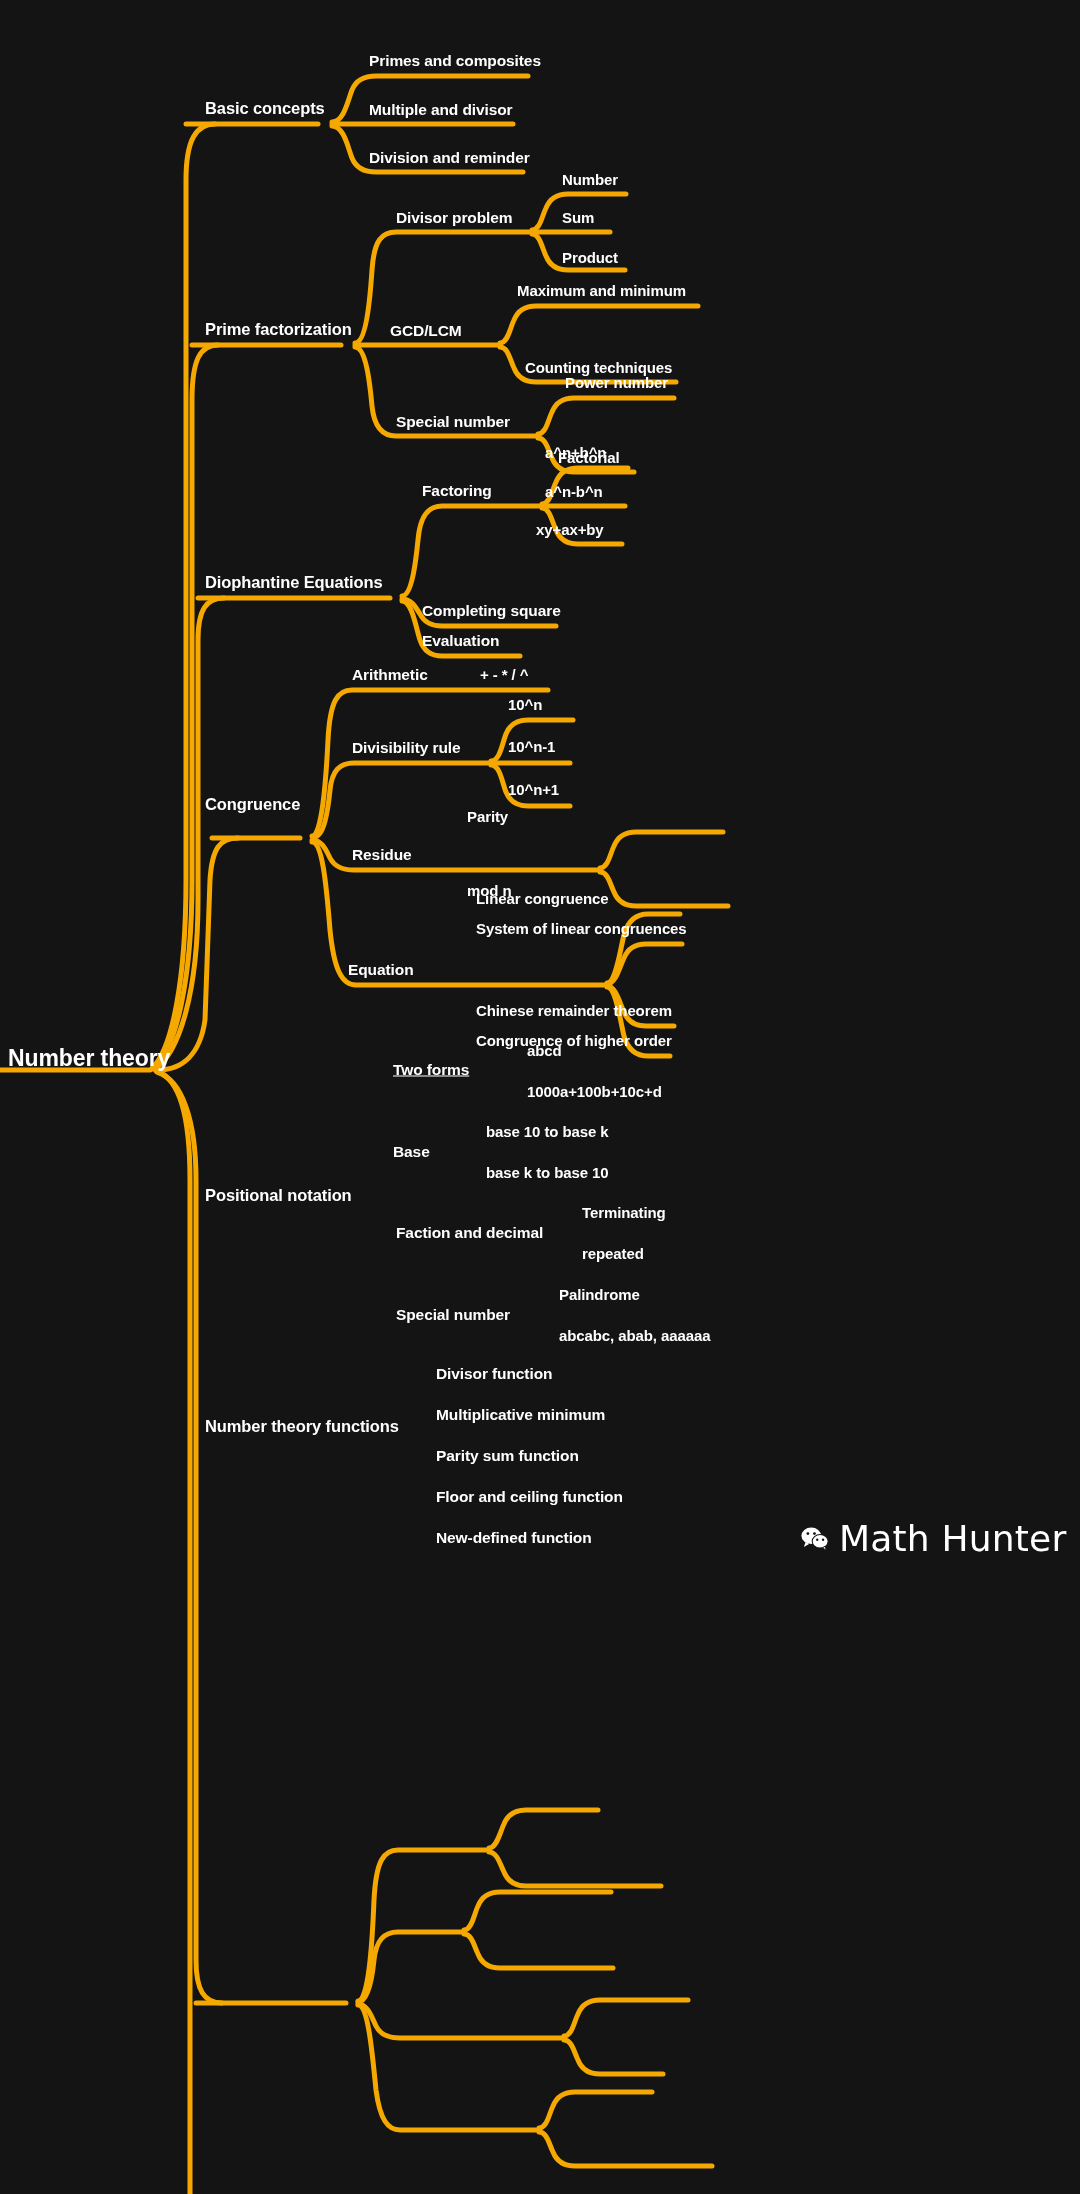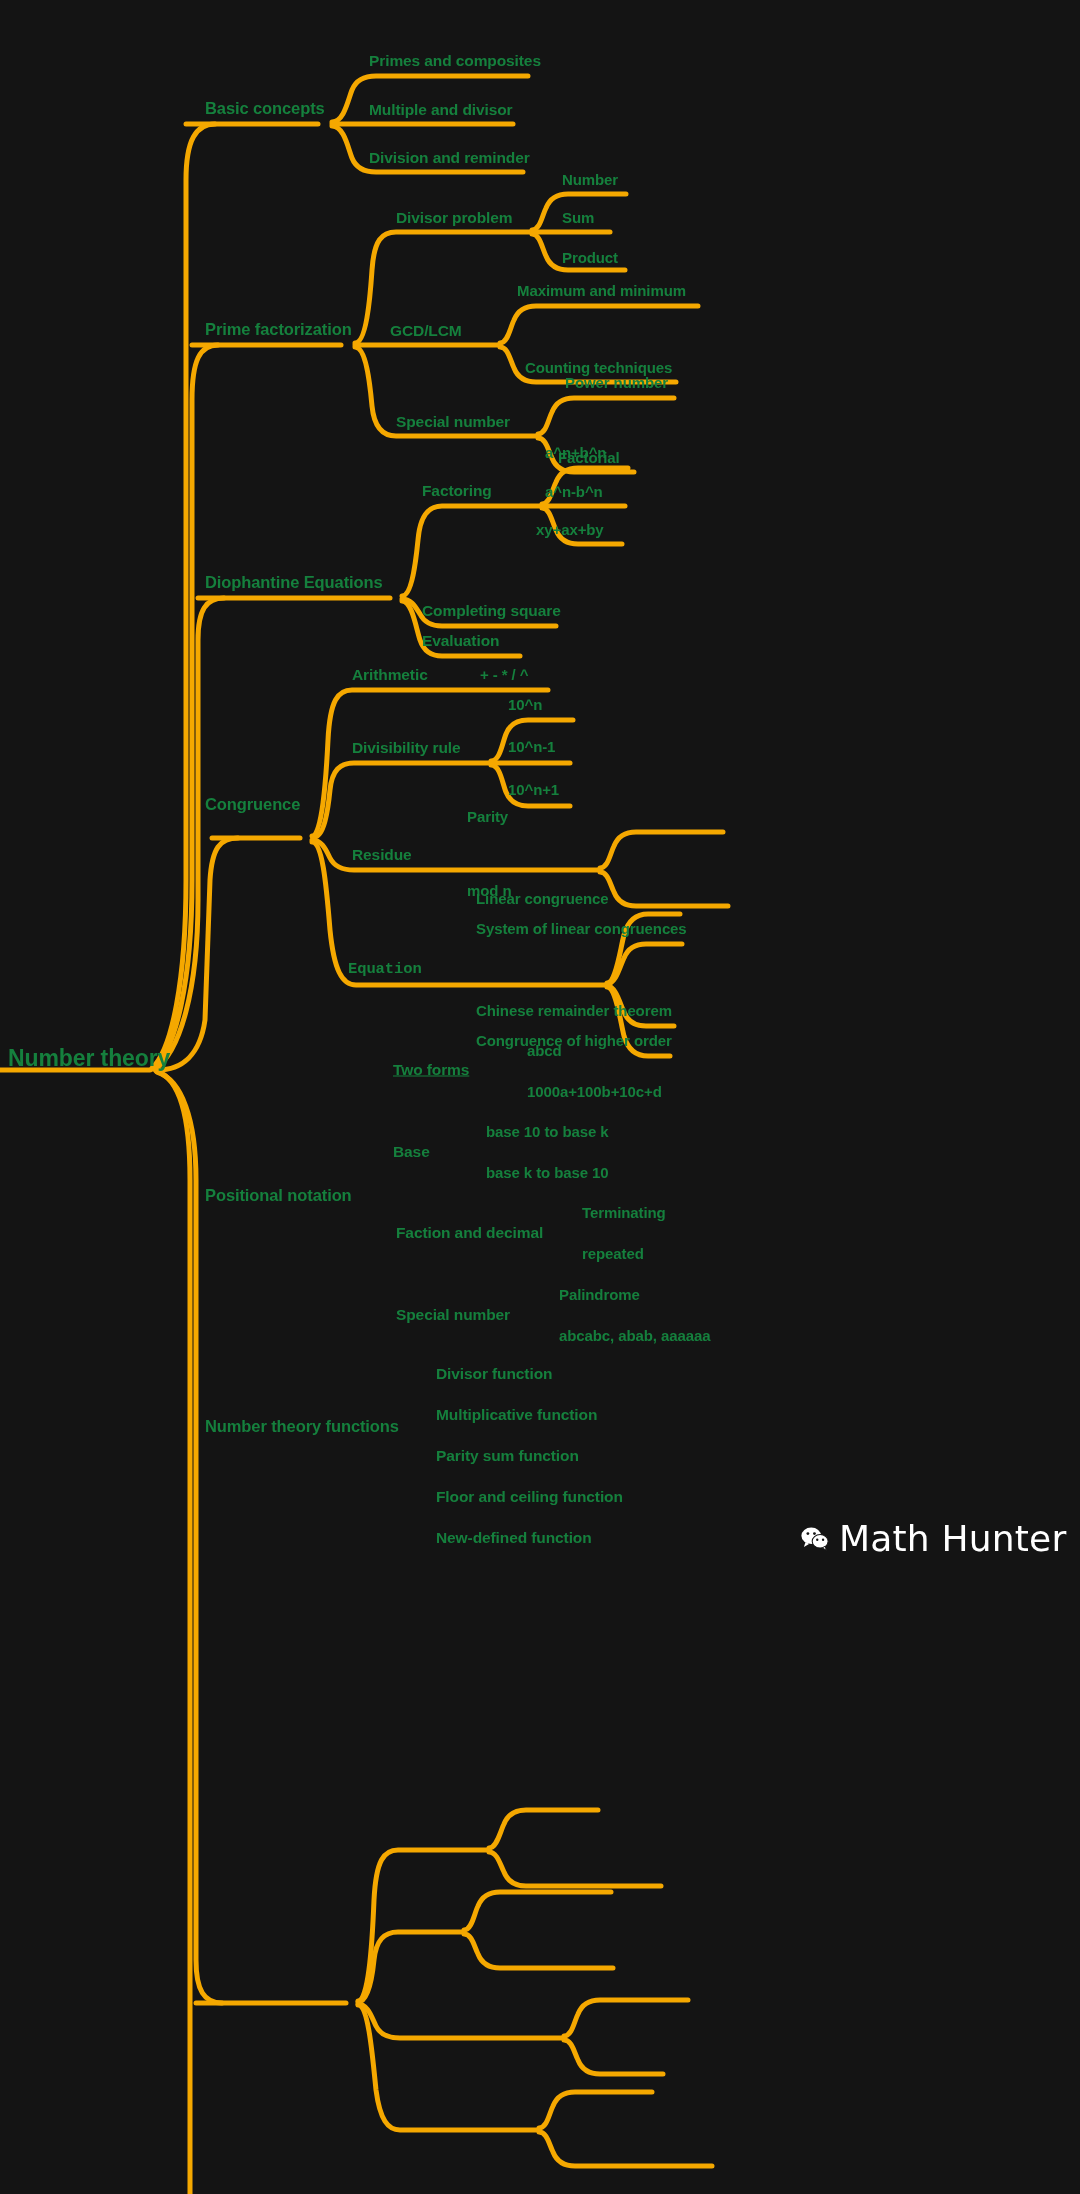--- a/index.html
+++ b/index.html
@@ -22,21 +22,21 @@
   }
   svg#edges {
     position: absolute;
     left: 0; top: 0;
     width: 1080px;
     height: 2194px;
     pointer-events: none;
   }
   .node-label {
     position: absolute;
-    color: #15803d;
+    color: #ffffff;
     font-weight: bold;
     white-space: nowrap;
     line-height: 1;
     transform: translateY(-100%);
     letter-spacing: -0.1px;
   }
   .node-root {
     font-size: 23px;
   }
   .node-l1 {
@@ -196,21 +196,21 @@
   <div class="node-label node-l1" style="left:205px; top:812px;">Congruence</div>
   <div class="node-label node-l2" style="left:352px; top:682px;">Arithmetic</div>
   <div class="node-label node-l3" style="left:480px; top:682px;">+ - * / ^</div>
   <div class="node-label node-l2" style="left:352px; top:755px;">Divisibility rule</div>
   <div class="node-label node-l3" style="left:508px; top:712px;">10^n</div>
   <div class="node-label node-l3" style="left:508px; top:754px;">10^n-1</div>
   <div class="node-label node-l3" style="left:508px; top:797px;">10^n+1</div>
   <div class="node-label node-l2" style="left:352px; top:862px;">Residue</div>
   <div class="node-label node-l3" style="left:467px; top:824px;">Parity</div>
   <div class="node-label node-l3" style="left:467px; top:898px;">mod n</div>
-  <div class="node-label node-l2" style="left:348px; top:977px;font-family:Liberation Mono, monospace;">Equation</div>
+  <div class="node-label node-l2" style="left:348px; top:977px;">Equation</div>
   <div class="node-label node-l3" style="left:476px; top:906px;">Linear congruence</div>
   <div class="node-label node-l3" style="left:476px; top:936px;">System of linear congruences</div>
   <div class="node-label node-l3" style="left:476px; top:1018px;">Chinese remainder theorem</div>
   <div class="node-label node-l3" style="left:476px; top:1048px;">Congruence of higher order</div>
 
   <div class="node-label node-l1" style="left:205px; top:1203px;">Positional notation</div>
   <div class="node-label node-l2" style="left:393px; top:1077px;text-decoration:underline;">Two forms</div>
   <div class="node-label node-l3" style="left:527px; top:1058px;">abcd</div>
   <div class="node-label node-l3" style="left:527px; top:1099px;">1000a+100b+10c+d</div>
   <div class="node-label node-l2" style="left:393px; top:1159px;">Base</div>
@@ -218,21 +218,21 @@
   <div class="node-label node-l3" style="left:486px; top:1180px;">base k to base 10</div>
   <div class="node-label node-l2" style="left:396px; top:1240px;">Faction and decimal</div>
   <div class="node-label node-l3" style="left:582px; top:1220px;">Terminating</div>
   <div class="node-label node-l3" style="left:582px; top:1261px;">repeated</div>
   <div class="node-label node-l2" style="left:396px; top:1322px;">Special number</div>
   <div class="node-label node-l3" style="left:559px; top:1302px;">Palindrome</div>
   <div class="node-label node-l3" style="left:559px; top:1343px;">abcabc, abab, aaaaaa</div>
 
   <div class="node-label node-l1" style="left:205px; top:1434px;">Number theory functions</div>
   <div class="node-label node-l2" style="left:436px; top:1381px;">Divisor function</div>
-  <div class="node-label node-l2" style="left:436px; top:1422px;">Multiplicative function</div>
+  <div class="node-label node-l2" style="left:436px; top:1422px;">Multiplicative minimum</div>
   <div class="node-label node-l2" style="left:436px; top:1463px;">Parity sum function</div>
   <div class="node-label node-l2" style="left:436px; top:1504px;">Floor and ceiling function</div>
   <div class="node-label node-l2" style="left:436px; top:1545px;">New-defined function</div>
 
   <div class="watermark" style="left:800px; top:1518px;">
     <svg class="wechat-icon" viewBox="0 0 32 32">
       <ellipse cx="12" cy="12.5" rx="10.5" ry="8.8" fill="#ffffff"></ellipse>
       <path d="M 6 19 L 4.2 24.5 L 9.6 21.2 Z" fill="#ffffff"></path>
       <circle cx="8.4" cy="10.2" r="1.5" fill="#141414"></circle>
       <circle cx="15.4" cy="10.2" r="1.5" fill="#141414"></circle>

